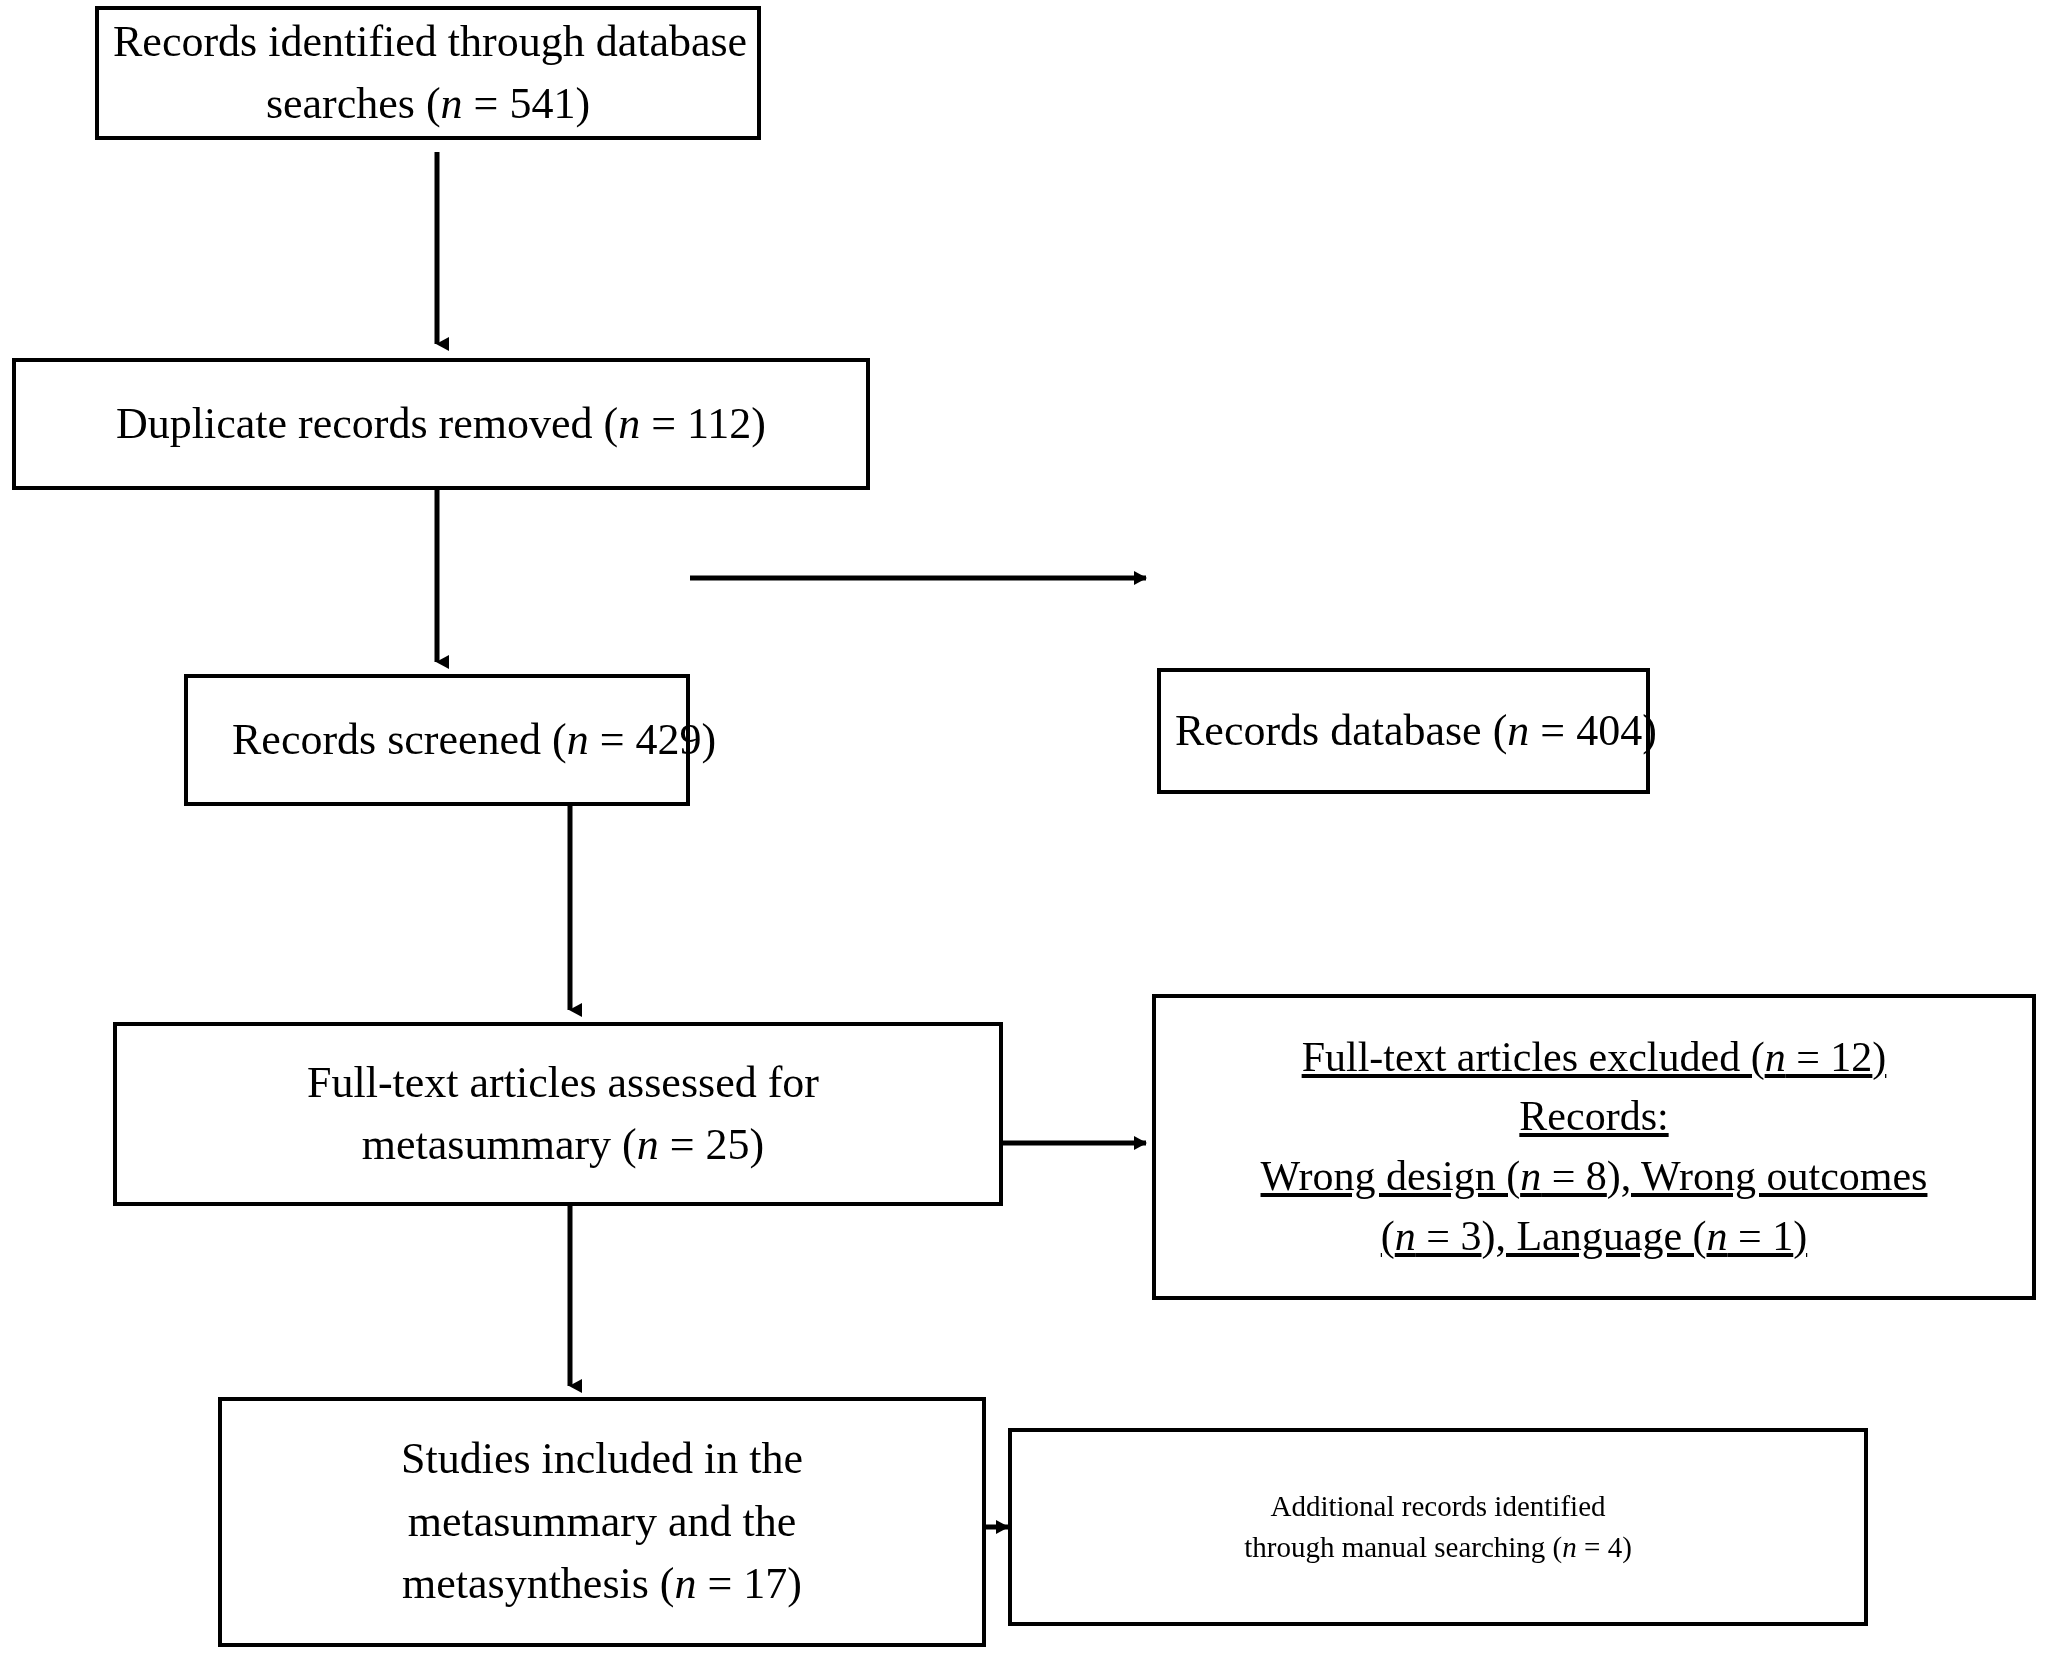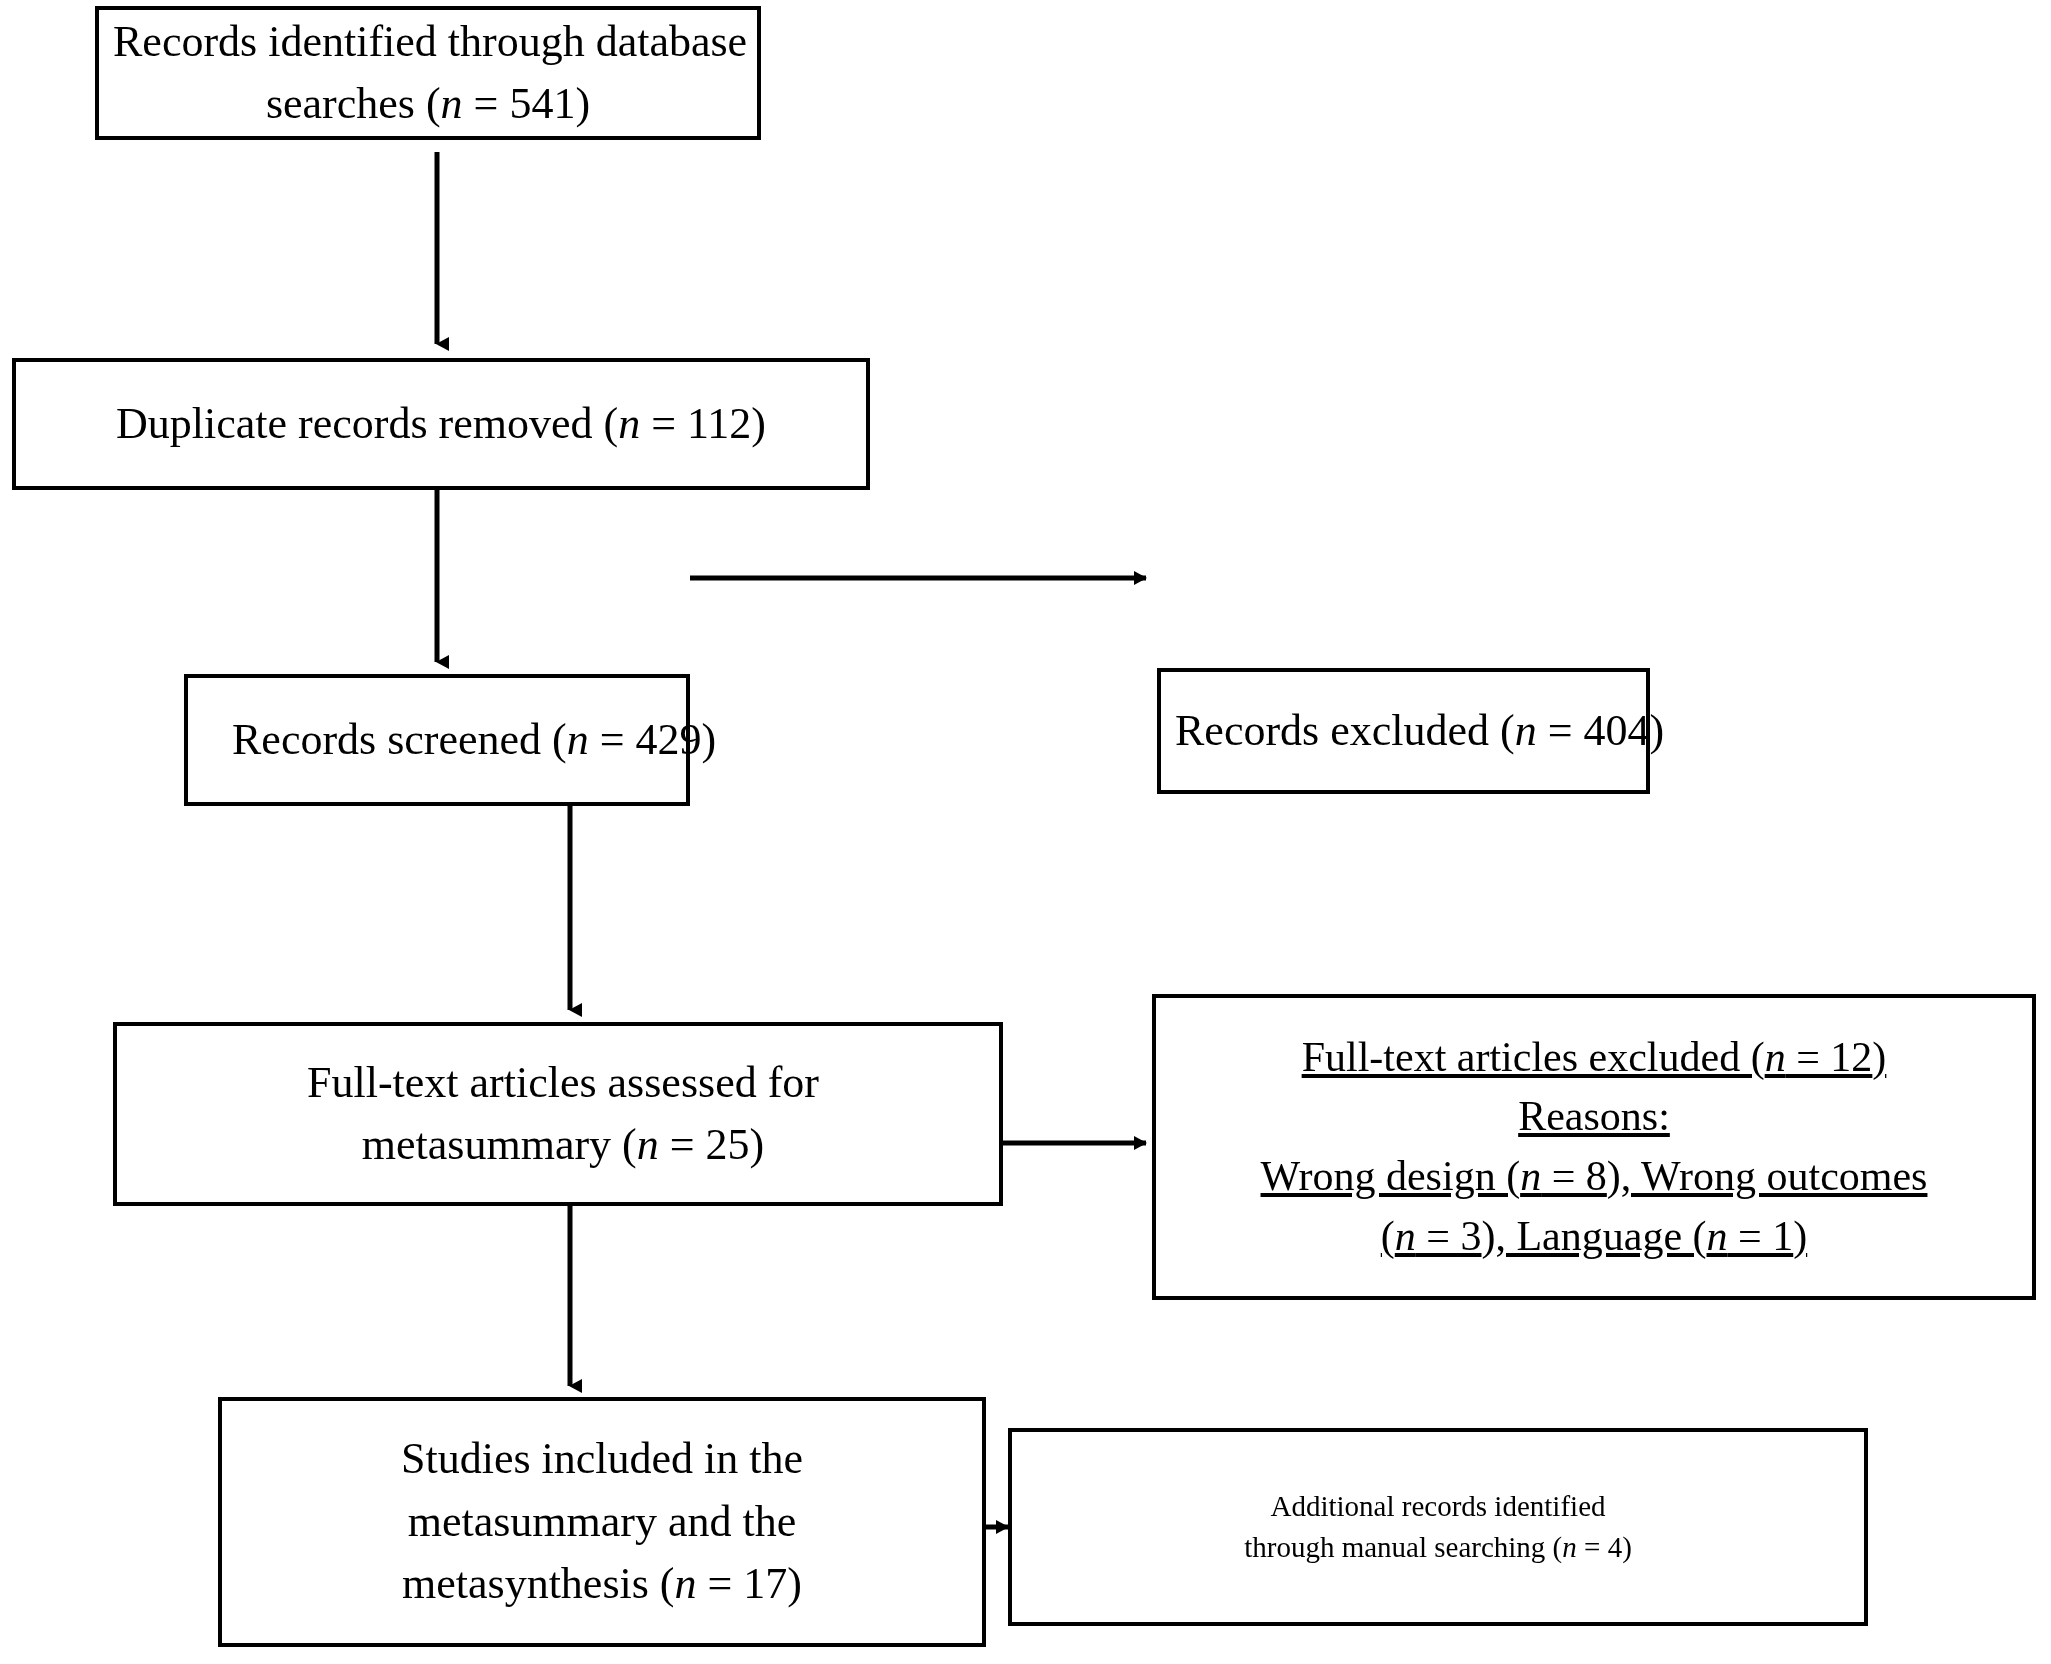--- a/index.html
+++ b/index.html
@@ -111,35 +111,35 @@
   </div>
 
   <div class="node" style="left:184px; top:674px; width:506px; height:132px; font-size:44px;padding-left:44px;">
     <span class="txt">
       <span class="line"><span>Records screened (</span><i>n</i><span> = 429</span><span>)</span></span>
     </span>
   </div>
 
   <div class="node" style="left:1157px; top:668px; width:493px; height:126px; font-size:44px;">
     <span class="txt">
-      <span class="line"><span>Records excluded (</span><i>n</i><span> = 404</span><span>)</span></span>
+      <span class="line"><span>Records database (</span><i>n</i><span> = 404</span><span>)</span></span>
     </span>
   </div>
 
   <div class="node" style="left:113px; top:1022px; width:890px; height:184px; font-size:44px;padding-left:24px;">
     <span class="txt">
       <span class="line"><span>Full-text articles assessed for</span></span>
       <span class="line"><span>metasummary (</span><i>n</i><span> = 25</span><span>)</span></span>
     </span>
   </div>
 
   <div class="node" style="left:1152px; top:994px; width:884px; height:306px; font-size:42px;text-decoration:underline;">
     <span class="txt">
       <span class="line"><span>Full-text articles excluded (</span><i>n</i><span> = 12</span><span>)</span></span>
-      <span class="line"><span>Reasons:</span></span>
+      <span class="line"><span>Records:</span></span>
       <span class="line"><span>Wrong design (</span><i>n</i><span> = 8</span><span>), Wrong outcomes</span></span>
       <span class="line"><span>(</span><i>n</i><span> = 3</span><span>), Language (</span><i>n</i><span> = 1</span><span>)</span></span>
     </span>
   </div>
 
   <div class="node" style="left:182px; top:1397px; width:768px; height:250px; font-size:44px;margin-left:36px;">
     <span class="txt">
       <span class="line"><span>Studies included in the</span></span>
       <span class="line"><span>metasummary and the</span></span>
       <span class="line"><span>metasynthesis (</span><i>n</i><span> = 17</span><span>)</span></span>

